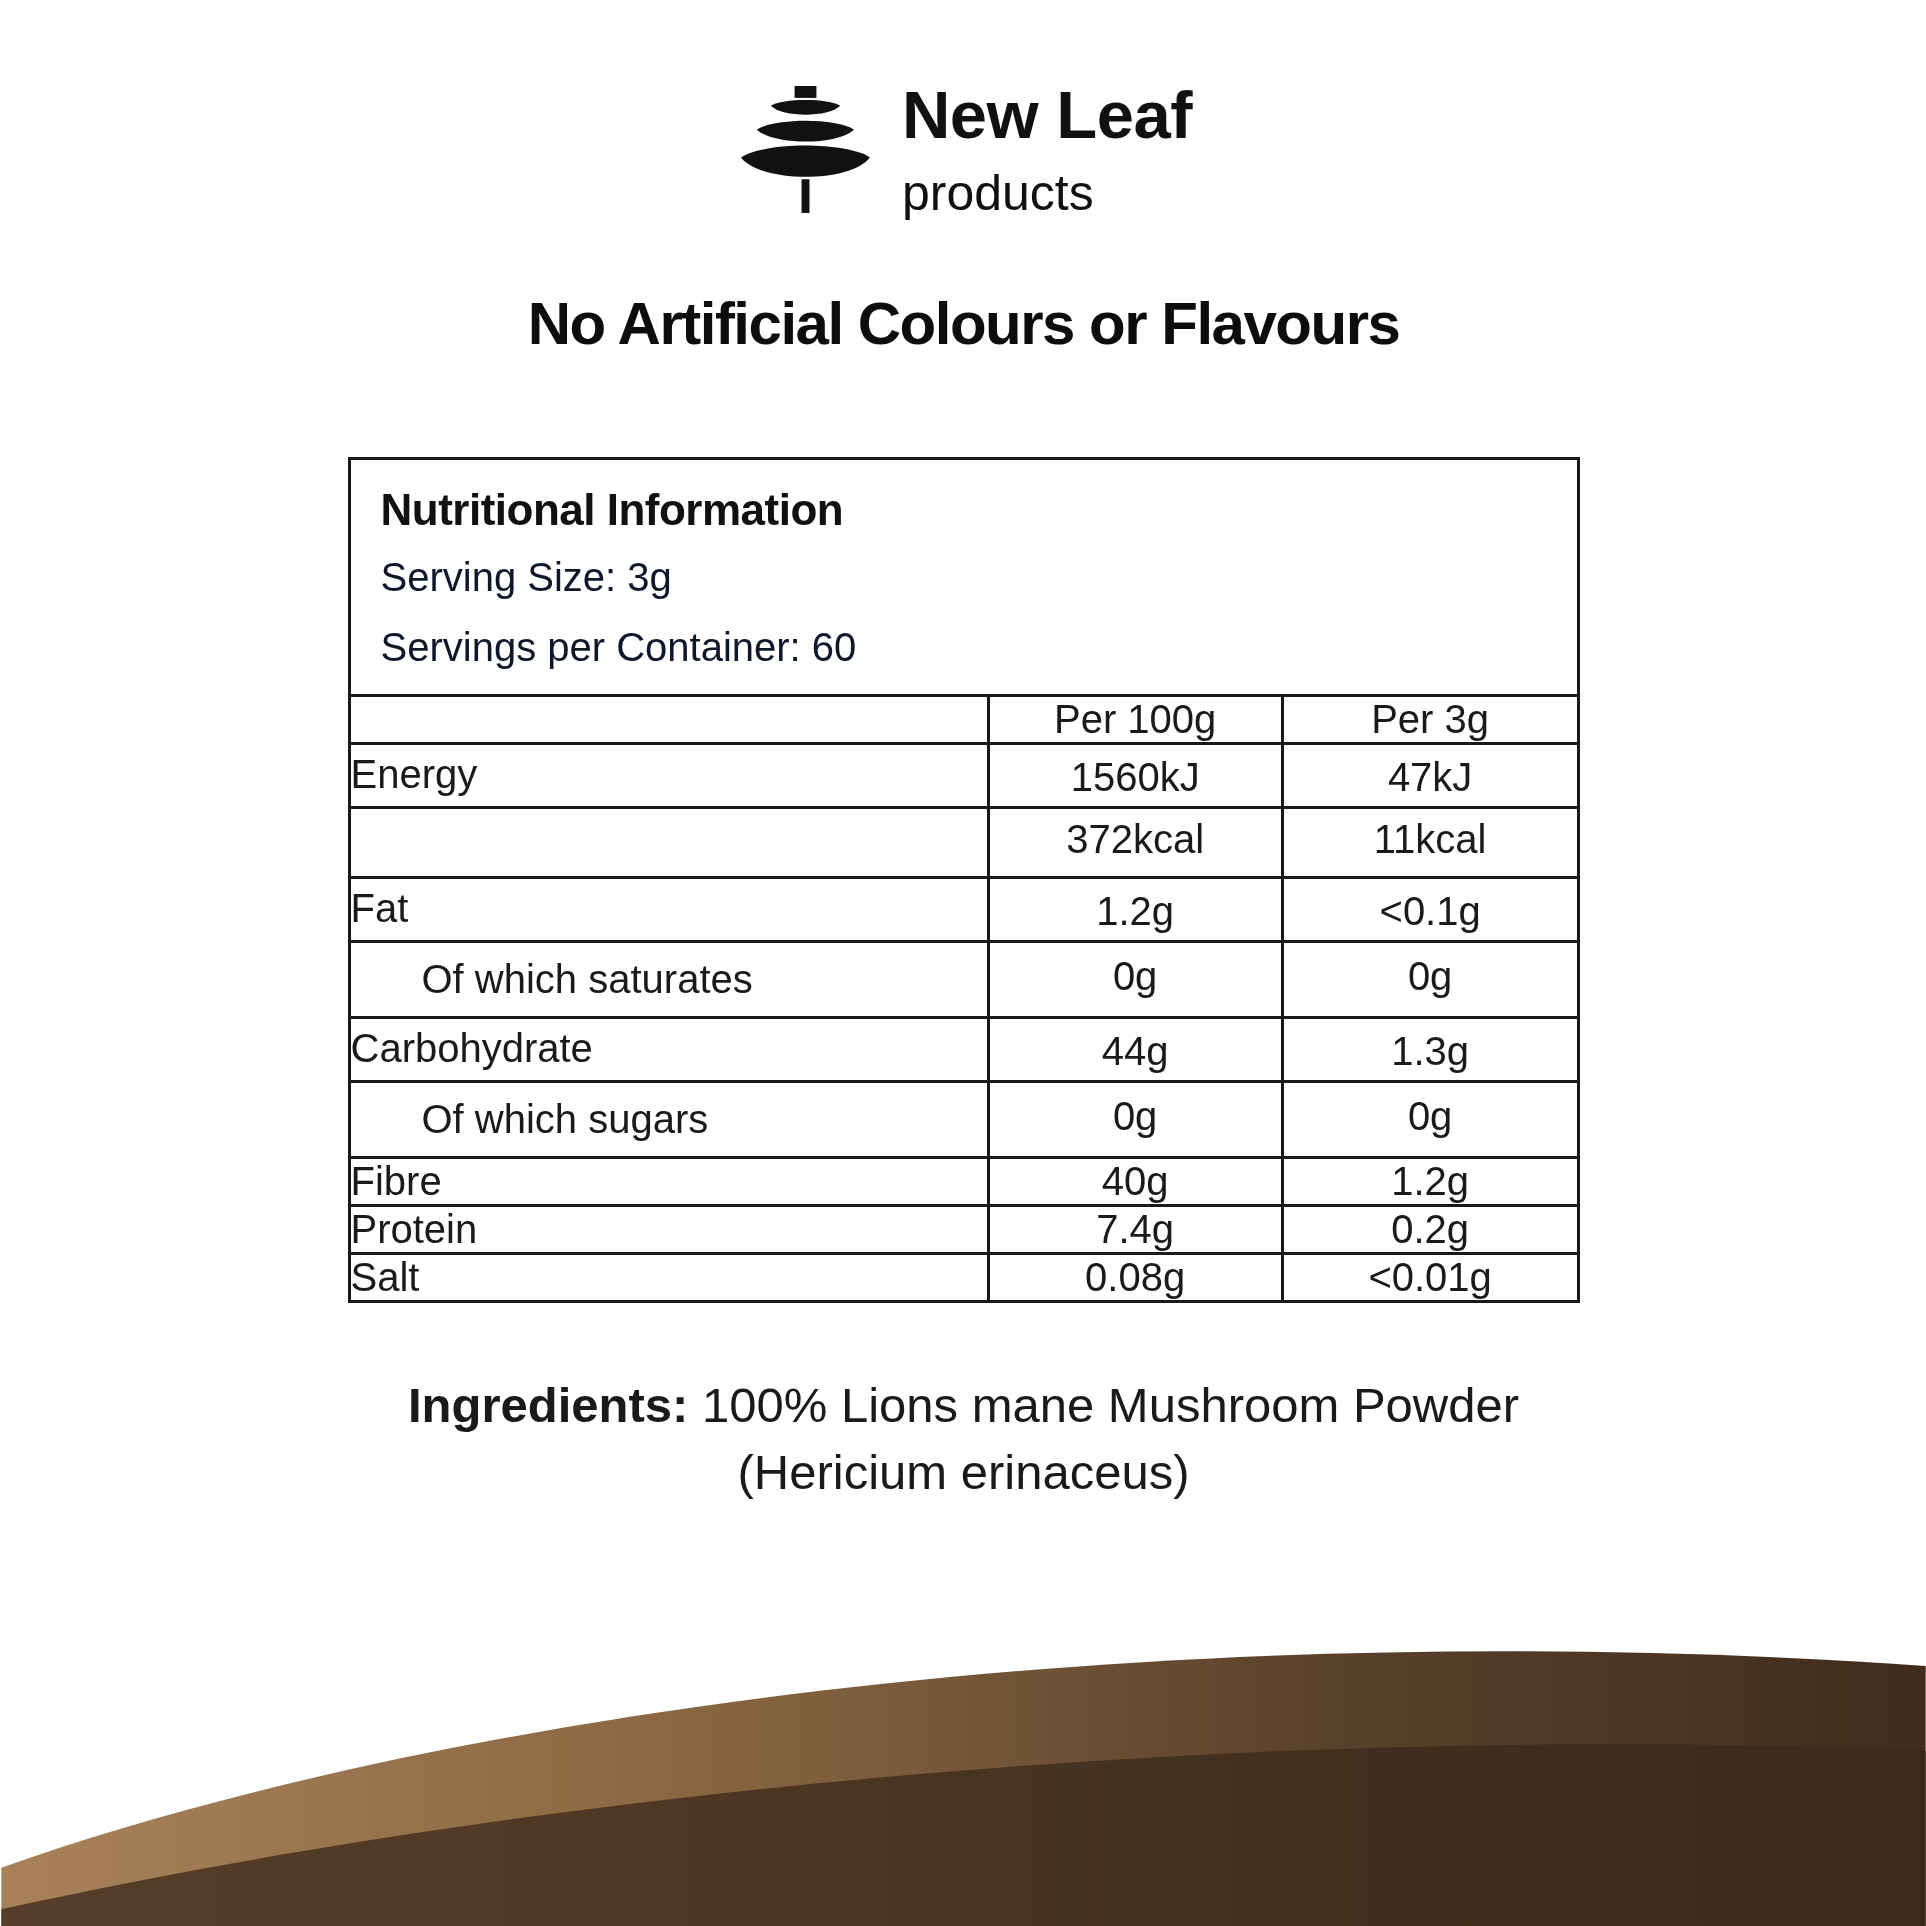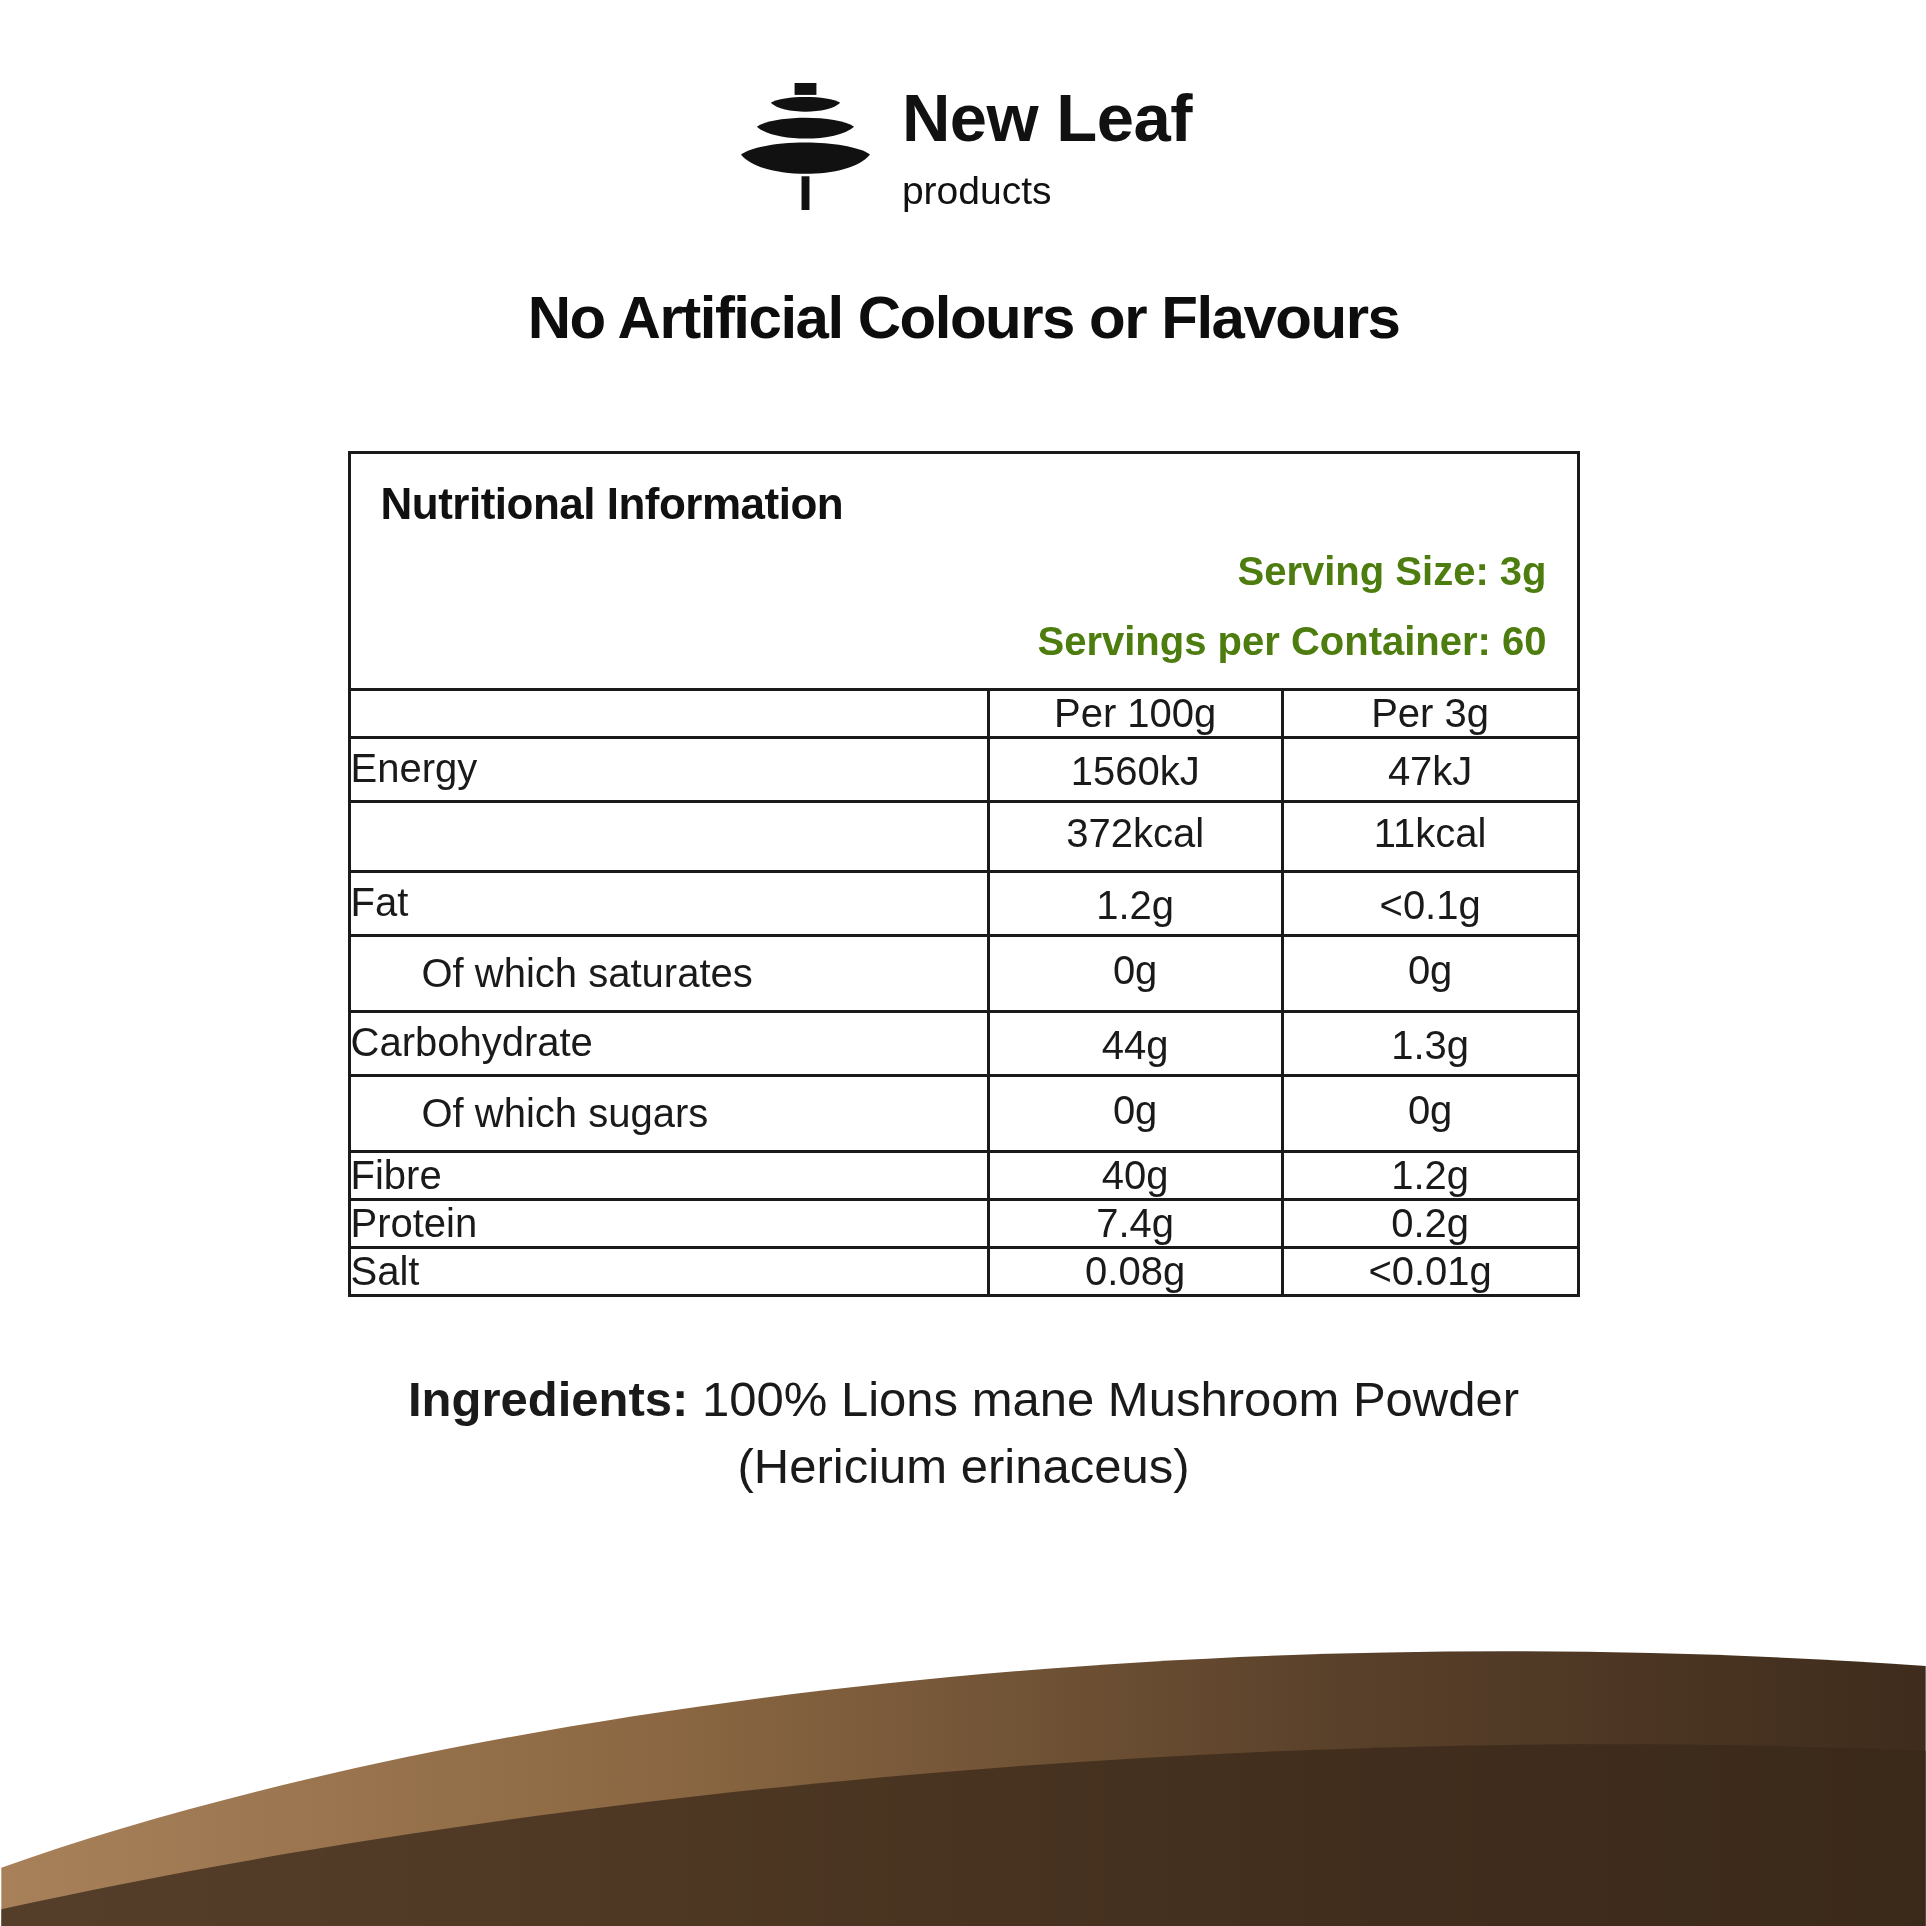--- a/index.html
+++ b/index.html
@@ -39,21 +39,21 @@
     justify-content: center;
     line-height: 1.0;
   }
   .brand-name {
     font-size: 67px;
     font-weight: 700;
     letter-spacing: -0.5px;
     color: #111;
   }
   .brand-sub {
-    font-size: 39px;
+    font-size: 50px;
     font-weight: 400;
     color: #111;
     margin-top: 20px;
   }
 
   
   .headline {
     text-align: center;
     font-size: 60px;
     font-weight: 700;
@@ -73,25 +73,24 @@
   }
   .panel-title {
     font-size: 44px;
     font-weight: 700;
     color: #111;
     letter-spacing: -0.5px;
     line-height: 1.1;
   }
   .panel-meta {
     font-size: 40px;
-    font-weight: 700;
-    color: #4d7c0f;
+    font-weight: 400;
+    color: #0f172a;
     line-height: 1.35;
     margin-top: 16px;
-    text-align: right;
   }
 
   table.nutri {
     width: 100%;
     border-collapse: collapse;
     font-size: 40px;
   }
   table.nutri th, table.nutri td {
     border-top: 3px solid #1a1a1a;
     padding: 0;

